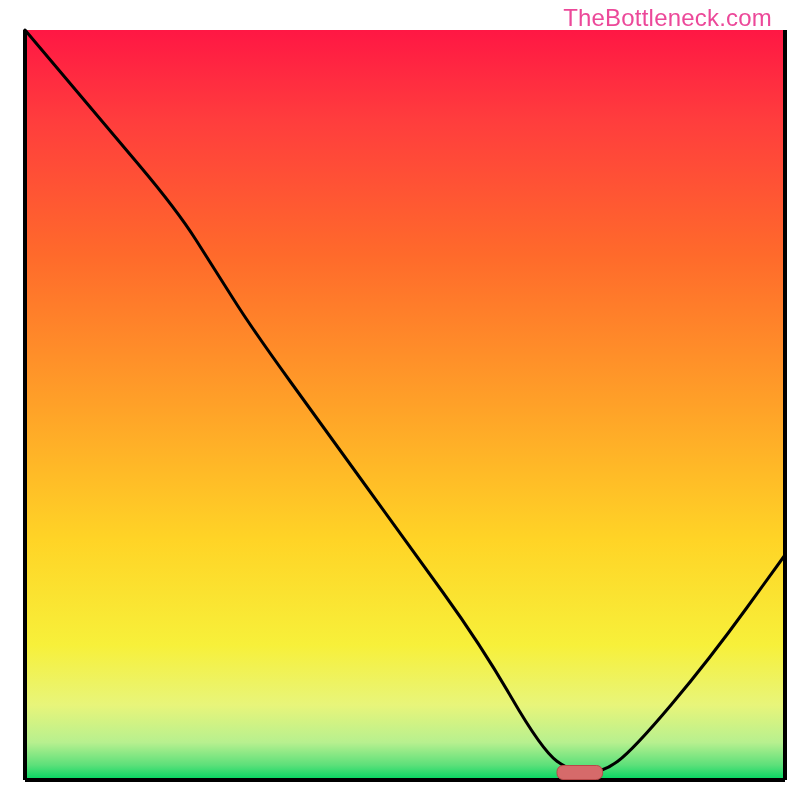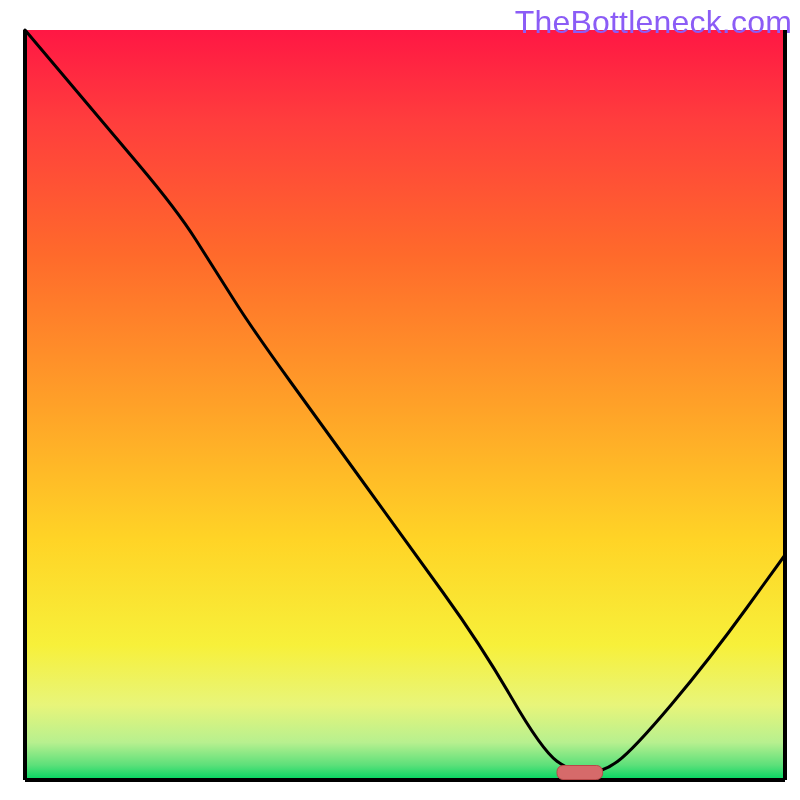--- a/index.html
+++ b/index.html
@@ -11,24 +11,24 @@
     overflow: hidden;
   }
   .canvas {
     position: relative;
     width: 800px;
     height: 800px;
   }
   .watermark {
     position: absolute;
     top: 4px;
-    right: 8px;
+    right: 28px;
     font-family: Arial, Helvetica, sans-serif;
-    font-size: 32px;
-    color: #8b5cf6;
+    font-size: 24px;
+    color: #ec4899;
     font-weight: 500;
     letter-spacing: 0.2px;
     z-index: 5;
   }
   svg.plot {
     position: absolute;
     left: 0;
     top: 0;
     width: 800px;
     height: 800px;

